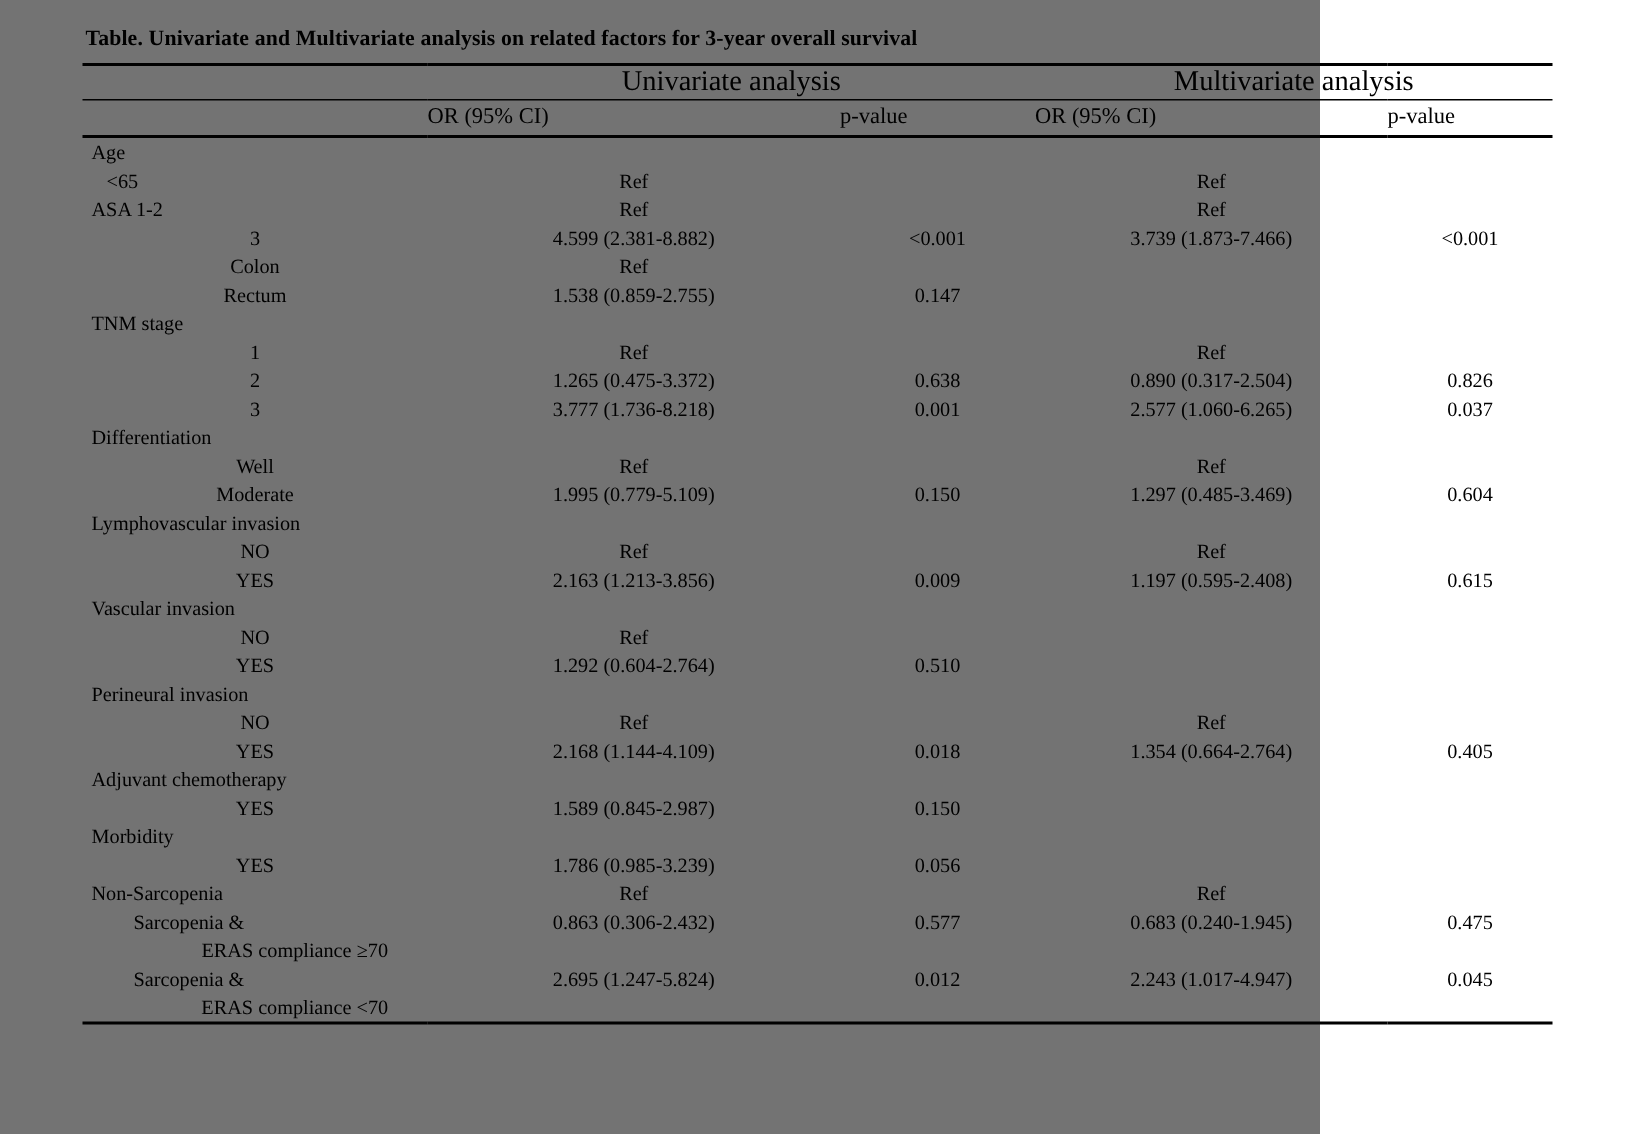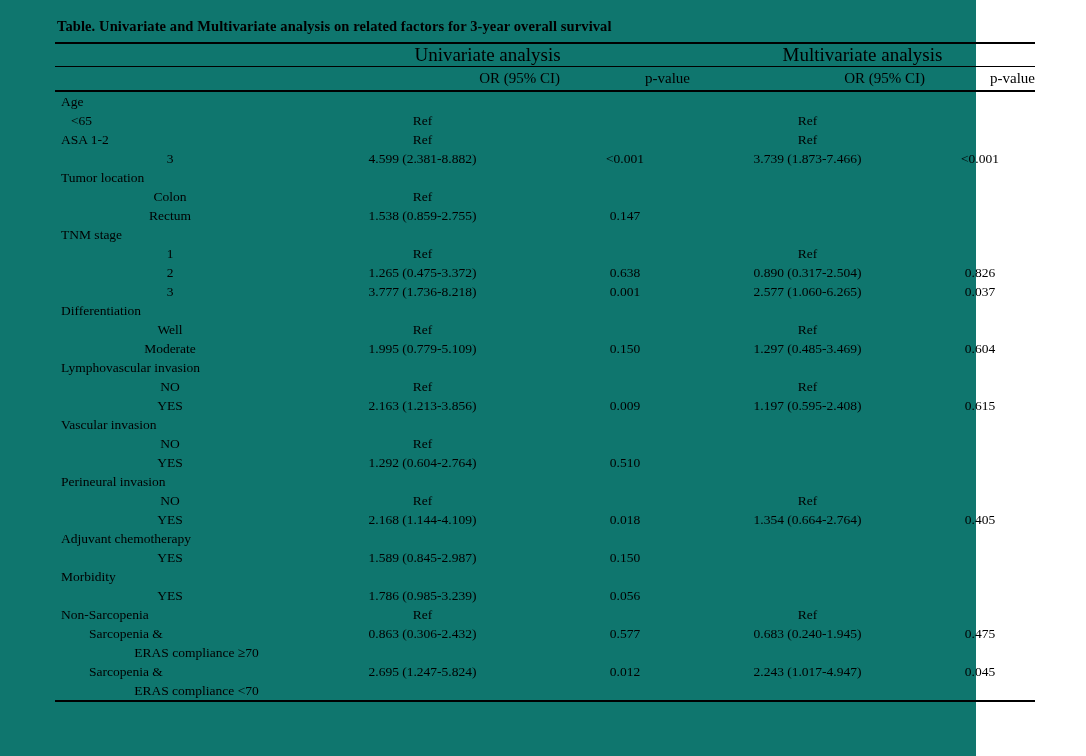--- a/index.html
+++ b/index.html
@@ -1,21 +1,21 @@
 <!DOCTYPE html>
 <html><head>
 <meta charset="utf-8">
 <style>
   * { margin: 0; padding: 0; box-sizing: border-box; }
   html, body { background: #ffffff; }
   .page {
     position: relative;
-    width: 976px;
+    width: 880px;
     height: 756px;
-    background: #0f766e;
+    background: #737373;
     font-family: "Liberation Serif", serif;
     color: #000000;
   }
   .doc-title {
     position: absolute;
     left: 57px;
     top: 18px;
     font-size: 14.5px;
     font-weight: bold;
     letter-spacing: 0.1px;
@@ -35,21 +35,21 @@
     border-top: 2px solid #000;
     border-bottom: 1px solid #000;
     height: 22px;
     font-size: 19px;
     text-align: center;
   }
   tr.col-header-row td {
     border-bottom: 2px solid #000;
     height: 24px;
     font-size: 15px;
-    text-align: right;
+    text-align: left;
   }
   tbody td { height: 19px; line-height: 19px; }
   tbody tr:last-child td { border-bottom: 2px solid #000; }
   td.ctr { text-align: center; }
   td.lab { text-align: left; }
   td.lab-section { padding-left: 6px; }
   td.lab-sub { padding-left: 16px; }
   td.lab-center { text-align: center; }
   td.lab-in2 { padding-left: 34px; }
   td.lab-in3 { padding-left: 53px; text-align: center; }
@@ -105,27 +105,20 @@
           <td class="ctr"></td>
         </tr>
         <tr>
           <td class="lab lab-center">3</td>
           <td class="ctr">4.599 (2.381-8.882)</td>
           <td class="ctr">&lt;0.001</td>
           <td class="ctr">3.739 (1.873-7.466)</td>
           <td class="ctr">&lt;0.001</td>
         </tr>
         <tr>
-          <td class="lab lab-section">Tumor location</td>
-          <td class="ctr"></td>
-          <td class="ctr"></td>
-          <td class="ctr"></td>
-          <td class="ctr"></td>
-        </tr>
-        <tr>
           <td class="lab lab-center">Colon</td>
           <td class="ctr">Ref</td>
           <td class="ctr"></td>
           <td class="ctr"></td>
           <td class="ctr"></td>
         </tr>
         <tr>
           <td class="lab lab-center">Rectum</td>
           <td class="ctr">1.538 (0.859-2.755)</td>
           <td class="ctr">0.147</td>

